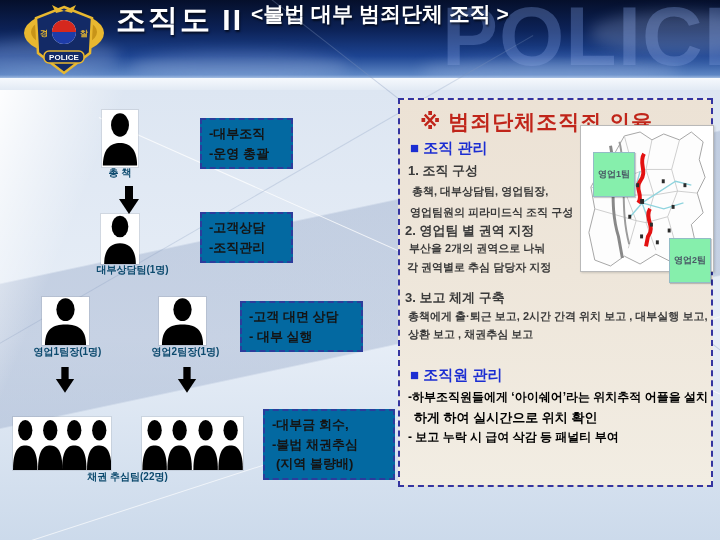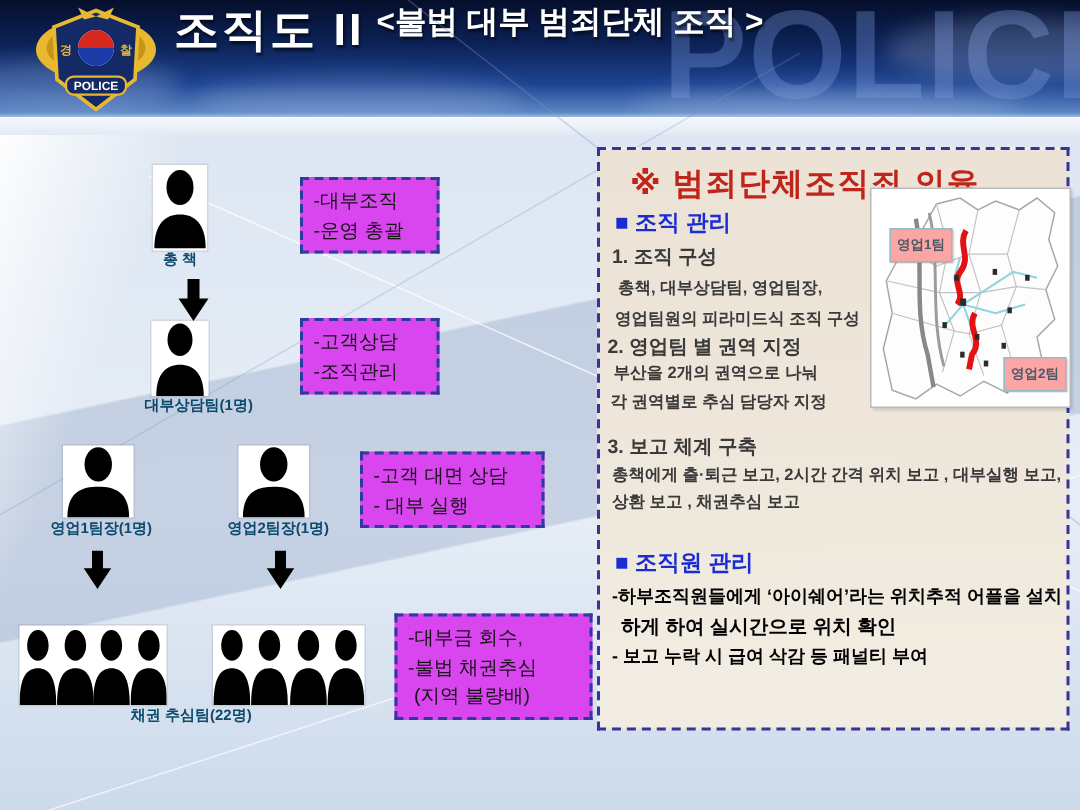--- a/index.html
+++ b/index.html
@@ -36,22 +36,22 @@
   .d3{left:180px;top:240px;width:800px;background:rgba(130,150,185,.35);transform:rotate(38deg)}
   .d4{left:-120px;top:210px;width:700px;background:rgba(130,150,185,.28);transform:rotate(-30deg)}
 
   
   .person{position:absolute;background:#fff;box-shadow:0 0 0 1px rgba(0,0,0,.08)}
   .person svg{display:block;width:100%;height:100%}
   .pgroup{position:absolute;background:#fff;display:flex;box-shadow:0 0 0 1px rgba(0,0,0,.08)}
   .pgroup svg{display:block;flex:1 1 auto;height:100%}
   .plabel{position:absolute;font-size:10px;font-weight:bold;color:#0c4a6e;text-align:center;white-space:nowrap}
   .arrow{position:absolute}
-  .callout{position:absolute;background:#d946ef;border:2px dashed #2c3c9c;padding:4px 7px;
-           font-size:13px;font-weight:normal;color:#141414;line-height:1.5;white-space:nowrap}
+  .callout{position:absolute;background:#0369a1;border:2px dashed #2c3c9c;padding:4px 7px;
+           font-size:13px;font-weight:bold;color:#141414;line-height:1.5;white-space:nowrap}
   .callout .ind{padding-left:4px}
 
   
   .panel{position:absolute;left:398px;top:98px;width:315px;height:389px;
          background:linear-gradient(180deg,#ece2d5 0%,#eee6da 45%,#f2ede3 100%);
          border:2px dashed #3434a0}
   .panel .abs{position:absolute;white-space:nowrap;font-weight:bold}
   .p-title{left:20px;top:8px;font-size:21px;color:#c0251a;letter-spacing:1px}
   .p-h1{left:10px;top:39px;font-size:15px;color:#1b2dd2}
   .p-h2{left:10px;top:266px;font-size:15px;color:#1b2dd2}
@@ -62,22 +62,22 @@
   .i2t{left:5px;top:122px}  .i2a{left:9px;top:141px}  .i2b{left:7px;top:160px}
   .i3t{left:5px;top:189px}  .i3a{left:8px;top:209px}  .i3b{left:8px;top:227px}
   .m1{left:8px;top:289px;font-size:12px}
   .m2{left:14px;top:309px;font-size:13px}
   .m3{left:8px;top:329px;font-size:12px}
 
   
   .map{position:absolute;left:180px;top:25px;width:134px;height:147px;background:#fff;
        border:1px solid #b9b9b9;box-shadow:1px 1px 2px rgba(0,0,0,.15)}
   .map svg{display:block;width:100%;height:100%}
-  .map-tag{position:absolute;font-size:9px;font-weight:bold;color:#4a5a66;background:#fca5a5;
-           border:1px solid #93bcc6;padding:4px 4px;white-space:nowrap;box-shadow:1px 1px 1px rgba(0,0,0,.2)}
+  .map-tag{position:absolute;font-size:9px;font-weight:bold;color:#4a5a66;background:#86efac;
+           border:1px solid #93bcc6;padding:15px 4px;white-space:nowrap;box-shadow:1px 1px 1px rgba(0,0,0,.2)}
   .mt1{left:12px;top:26px}
   .mt2{left:88px;top:112px}
 </style>
 </head>
 <body>
 
 <div class="slide">
 
   <div class="hdr">
     <div class="hdr-wm">POLICE</div>

